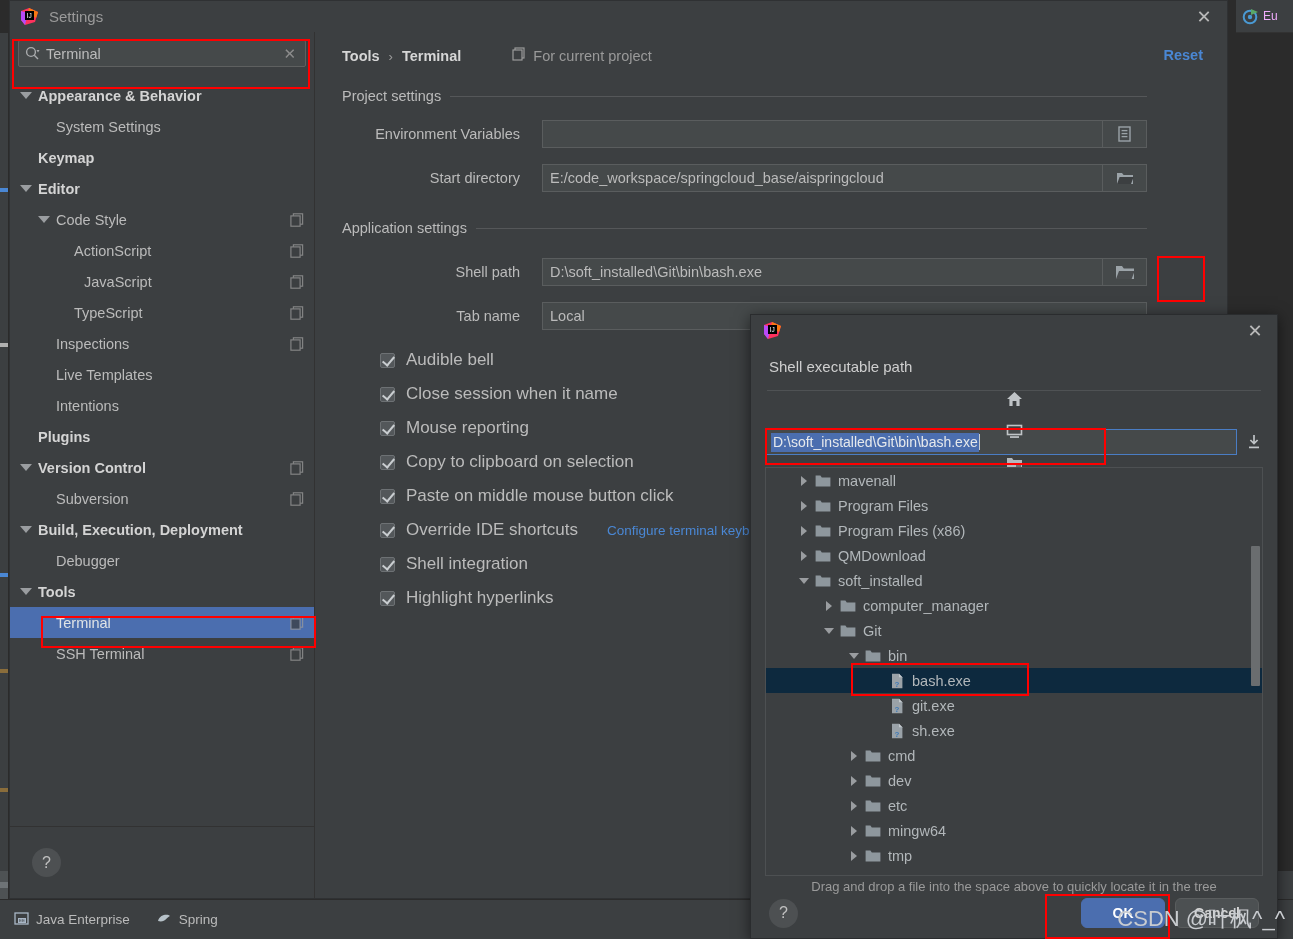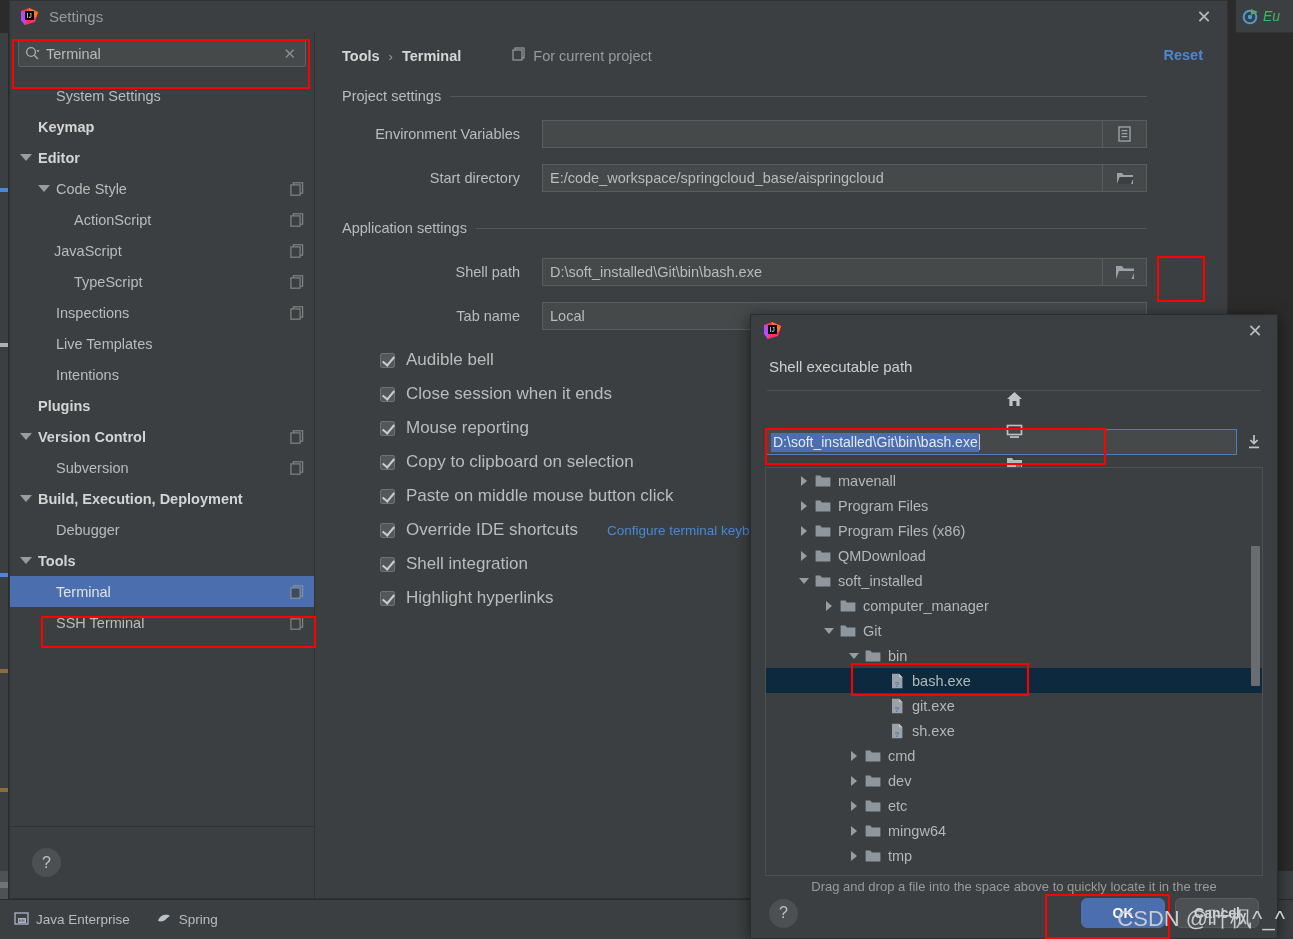--- a/index.html
+++ b/index.html
@@ -12,21 +12,21 @@
   }
   #root { position: relative; width: 1293px; height: 939px; background: #2b2b2b; }
 
   
   .ide-bg { position:absolute; inset:0; background:#2b2b2b; }
   .ide-toolbar-right {
     position:absolute; left:1236px; top:0; width:57px; height:33px;
     background:#3c3f41; border-bottom:1px solid #323232;
     display:flex; align-items:center; gap:4px; padding-left:6px;
   }
-  .eu-label { color:#22c55e; font-size:14px; white-space:nowrap;font-style:italic; }
+  .eu-label { color:#f0abfc; font-size:12px; white-space:nowrap; }
   .run-icon { width:17px; height:17px; position:relative; flex:0 0 auto; }
 
   .ide-editor-strip { position:absolute; left:0; top:33px; width:10px; height:866px; background:#3c3f41; }
   .ide-editor-strip .mark { position:absolute; left:0; width:10px; height:4px; }
 
   
   .ide-statusbar {
     position:absolute; left:0; bottom:0; width:1293px; height:40px;
     background:#3c3f41; border-top:1px solid #2b2b2b;
     display:flex; align-items:center; padding-left:14px; gap:26px;
@@ -321,20 +321,26 @@
                 <line x1="9.3" y1="9.3" x2="13" y2="13" stroke="#a9abad" stroke-width="1.4"></line>
                 <path d="M11.5 4 L14.5 4 L13 6.6 Z" fill="#a9abad"></path>
               </svg>
             </span>
             <input value="Terminal" style="">
             <span class="search-clear">✕</span>
           </div>
         </div>
 
         <div class="tree-list">
+            <div class="tree-row" style="padding-left: 10px;">
+              <span class="arrow">
+                <span class="tri-down"></span>
+              </span>
+              <span class="tree-lbl bold">Appearance &amp; Behavior</span>
+            </div>
             <div class="tree-row" style="padding-left: 28px;">
               <span class="arrow none"></span>
               <span class="tree-lbl">System Settings</span>
             </div>
             <div class="tree-row" style="padding-left: 10px;">
               <span class="arrow none"></span>
               <span class="tree-lbl bold">Keymap</span>
             </div>
             <div class="tree-row" style="padding-left: 10px;">
               <span class="arrow">
@@ -353,21 +359,21 @@
                 </svg></span>
             </div>
             <div class="tree-row" style="padding-left: 46px;">
               <span class="arrow none"></span>
               <span class="tree-lbl">ActionScript</span>
               <span class="copy-badge"><svg width="14" height="14" viewBox="0 0 14 14">
                   <rect x="3.4" y="0.8" width="9.2" height="10.4" fill="none" stroke="#9a9a9a" stroke-width="1.2"></rect>
                   <rect x="0.9" y="2.9" width="9.2" height="10.3" fill="#3c3f41" stroke="#9a9a9a" stroke-width="1.2"></rect>
                 </svg></span>
             </div>
-            <div class="tree-row" style="padding-left: 26px;">
+            <div class="tree-row" style="padding-left: 56px;">
               <span class="arrow none"></span>
               <span class="tree-lbl">JavaScript</span>
               <span class="copy-badge"><svg width="14" height="14" viewBox="0 0 14 14">
                   <rect x="3.4" y="0.8" width="9.2" height="10.4" fill="none" stroke="#9a9a9a" stroke-width="1.2"></rect>
                   <rect x="0.9" y="2.9" width="9.2" height="10.3" fill="#3c3f41" stroke="#9a9a9a" stroke-width="1.2"></rect>
                 </svg></span>
             </div>
             <div class="tree-row" style="padding-left: 46px;">
               <span class="arrow none"></span>
               <span class="tree-lbl">TypeScript</span>
@@ -532,21 +538,21 @@
             </span>
           </div>
 
           <div class="checks">
               <div class="crow">
                 <span class="cbox"></span>
                 <span class="clabel">Audible bell</span>
               </div>
               <div class="crow">
                 <span class="cbox"></span>
-                <span class="clabel">Close session when it ends</span>
+                <span class="clabel">Close session when it name</span>
               </div>
               <div class="crow">
                 <span class="cbox"></span>
                 <span class="clabel">Mouse reporting</span>
               </div>
               <div class="crow">
                 <span class="cbox"></span>
                 <span class="clabel">Copy to clipboard on selection</span>
               </div>
               <div class="crow">

